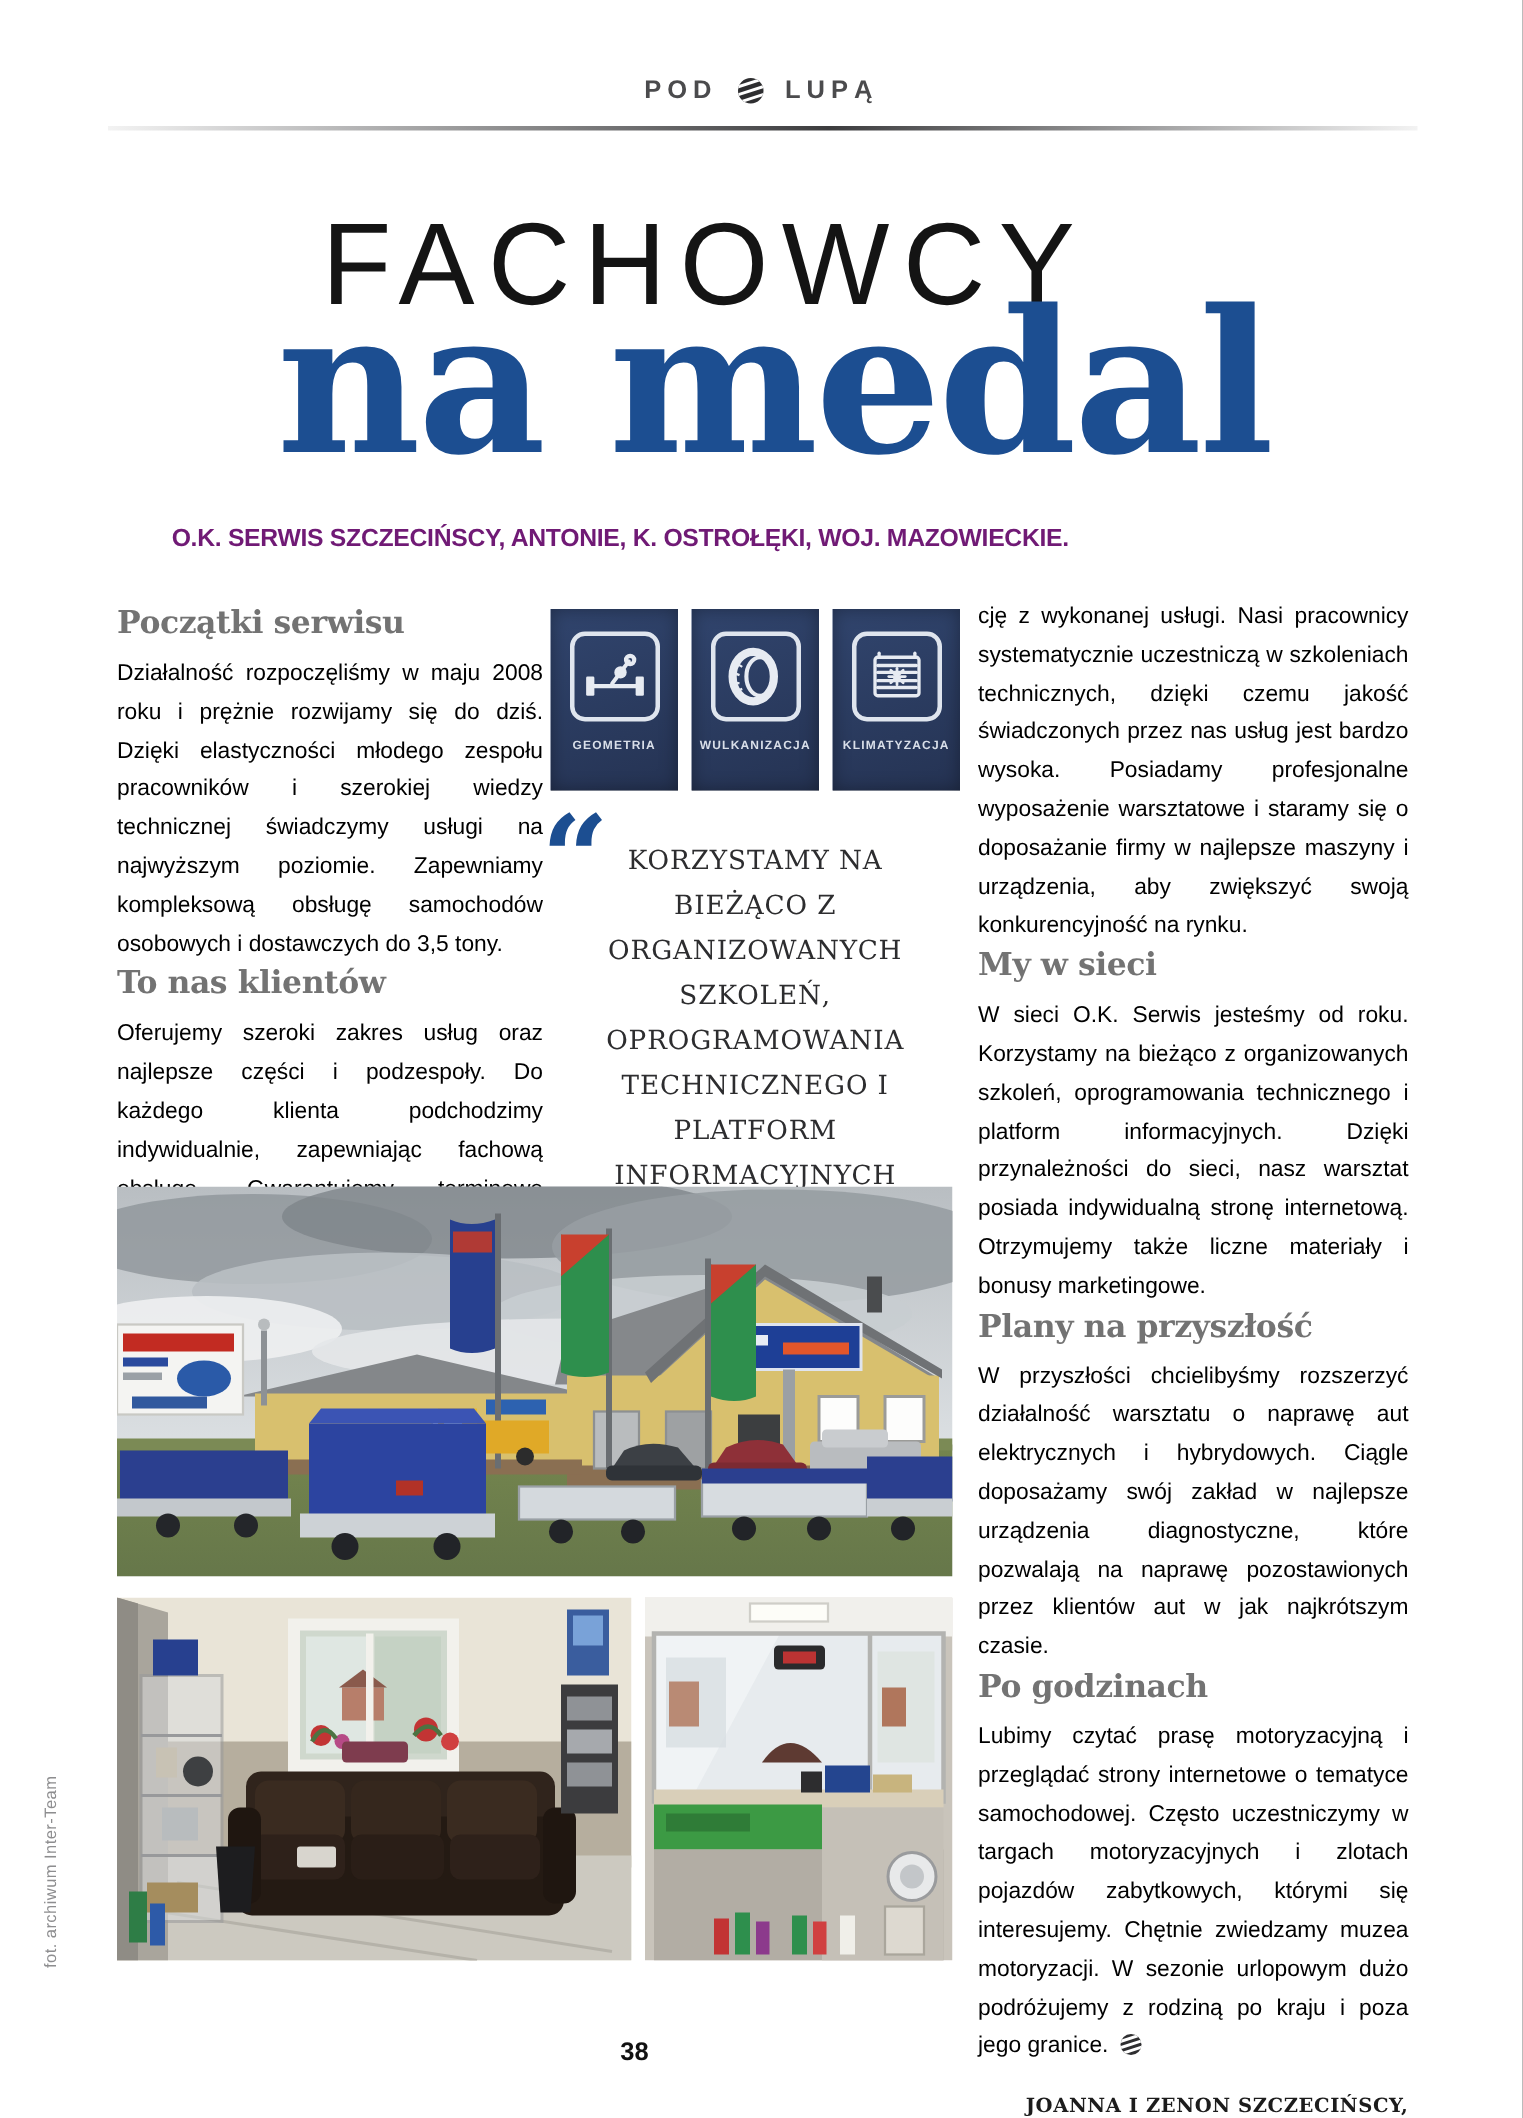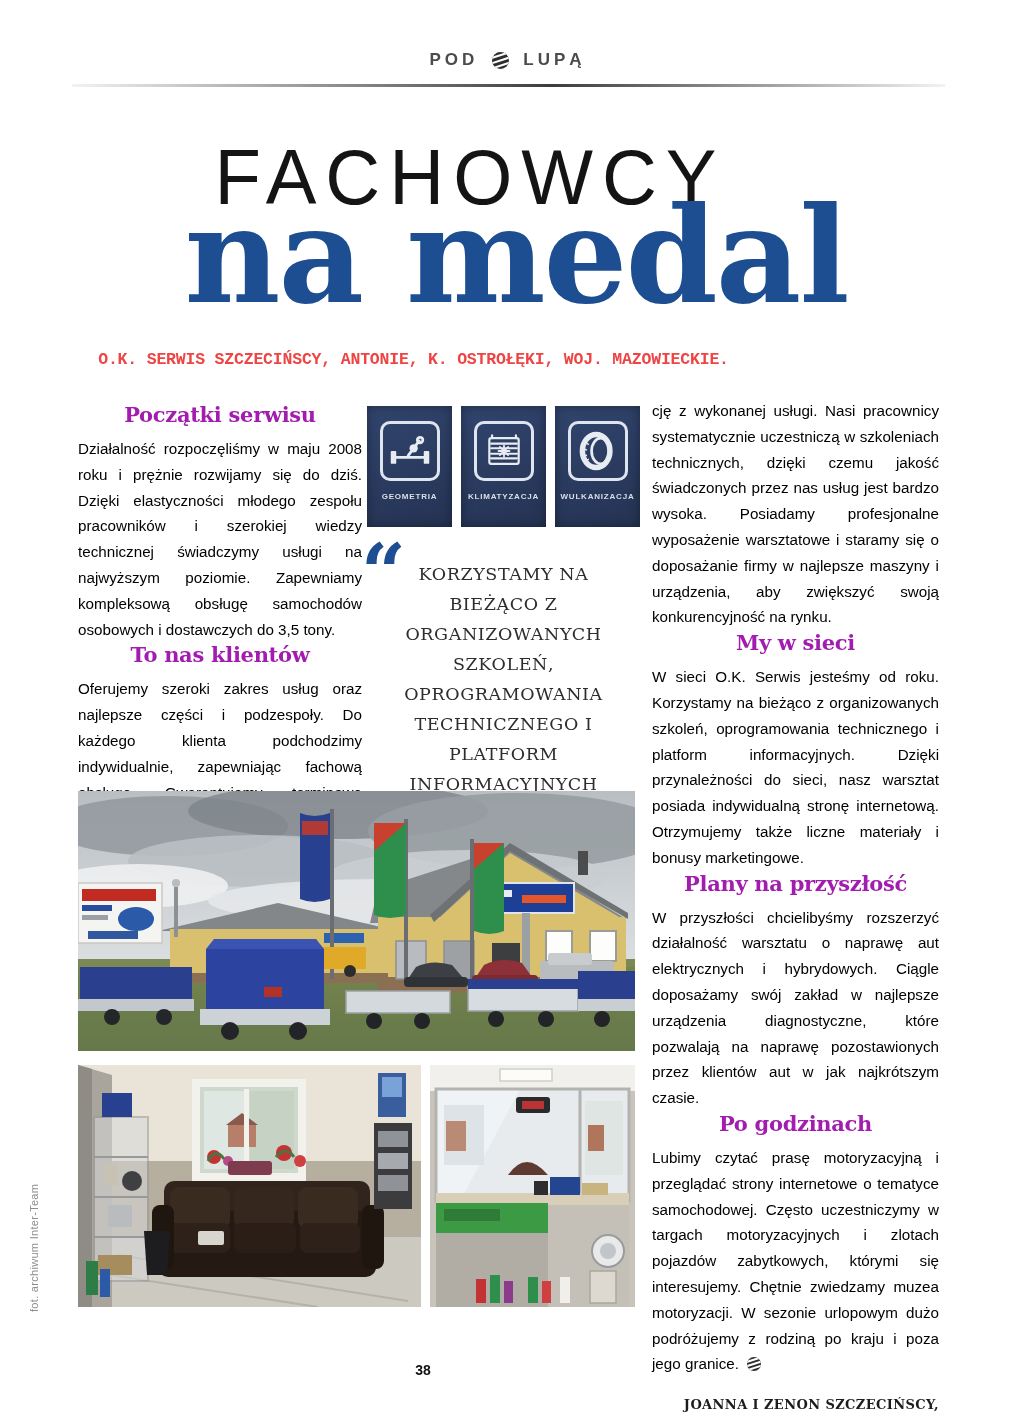--- a/index.html
+++ b/index.html
@@ -20,29 +20,29 @@
         background:linear-gradient(90deg,rgba(100,100,100,0.08),#3c3c3e 55%,rgba(100,100,100,0.08));}
 
   
   .title-thin{position:absolute;top:133px;left:0;width:940px;text-align:center;
               font-size:76px;font-weight:400;color:#141414;letter-spacing:9px;
               transform:scaleY(1.02);}
   .title-big{position:absolute;top:187px;left:0;width:960px;text-align:center;
              font-family:"DejaVu Serif","Liberation Serif",serif;font-weight:700;
              font-size:132px;line-height:1.05;color:#1c4e91;letter-spacing:-2px;padding-left:36px;}
   .subtitle{position:absolute;top:350px;left:0;width:827px;text-align:center;
-            font-weight:700;font-size:16.5px;color:#ef4444;letter-spacing:-0.2px;font-family:Liberation Mono, monospace;}
+            font-weight:700;font-size:16.5px;color:#701a75;letter-spacing:-0.2px;}
 
   
   .col{position:absolute;}
   .col-left{left:78px;top:402px;width:284px;}
   .col-mid{left:367px;top:406px;width:273px;}
   .col-right{left:652px;top:398px;width:287px;}
-  h3.sec{font-family:"DejaVu Serif","Liberation Serif",serif;font-weight:700;color:#a21caf;
-         font-size:21px;margin:0 0 9px 0;letter-spacing:-0.3px;text-align:center;}
+  h3.sec{font-family:"DejaVu Serif","Liberation Serif",serif;font-weight:700;color:#737373;
+         font-size:21px;margin:0 0 9px 0;letter-spacing:-0.3px;}
   .sec2{margin-top:22px;}
   p.body{font-size:15.2px;line-height:25.8px;color:#000000;text-align:justify;margin:0;}
 
   
   .tiles{display:flex;gap:9px;}
   .tile{width:88px;height:121px;background:linear-gradient(160deg,#31456e,#253353);
         box-shadow:inset 0 0 12px rgba(0,0,0,.35);}
   .tile-frame{width:54px;height:54px;border:3px solid #dfe5ee;border-radius:10px;
               margin:15px auto 11px auto;display:flex;align-items:center;justify-content:center;}
   .tile-label{color:#d9dfe9;font-size:8px;font-weight:700;letter-spacing:0.8px;text-align:center;}
@@ -62,21 +62,21 @@
   .photo-int1{left:78px;top:1065px;width:343px;height:242px;}
   .photo-int2{left:430px;top:1065px;width:205px;height:242px;}
   .photo svg{display:block;width:100%;height:100%;}
 
   .vcap{position:absolute;left:28px;top:1312px;transform:rotate(-90deg);transform-origin:0 0;
         font-size:11px;color:#8d8d8f;white-space:nowrap;letter-spacing:0.3px;}
 
   .credit{margin-top:18px;text-align:right;font-family:"DejaVu Serif","Liberation Serif",serif;
           font-weight:700;font-size:13px;line-height:19px;color:#1c1c1c;letter-spacing:0.4px;}
   .pageno{position:absolute;bottom:34px;left:0;width:846px;text-align:center;font-weight:700;
-          font-size:14px;color:#111;}
+          font-size:17px;color:#111;}
 </style>
 </head>
 <body>
 
 <div class="page">
 
   <div class="masthead">
     <span>POD</span>
     <span class="swirl"></span>
     <span>LUPĄ</span>
@@ -103,20 +103,37 @@
               <line x1="6" y1="31" x2="42" y2="31"></line>
               <rect x="3" y="24" width="6" height="14" fill="#e7ebf2" stroke="none" rx="1"></rect>
               <rect x="39" y="24" width="6" height="14" fill="#e7ebf2" stroke="none" rx="1"></rect>
               <line x1="22" y1="29" x2="34" y2="13"></line>
               <circle cx="28" cy="21" r="4.5" fill="#e7ebf2" stroke="none"></circle>
               <circle cx="35" cy="12" r="3"></circle>
             </g>
           </svg>
         </div>
         <div class="tile-label">GEOMETRIA</div>
+      </div>
+      <div class="tile">
+        <div class="tile-frame">
+          <svg viewBox="0 0 48 48" width="44" height="44">
+            <g fill="none" stroke="#e7ebf2">
+              <ellipse cx="22" cy="24" rx="15" ry="18" stroke-width="6"></ellipse>
+              <ellipse cx="27" cy="24" rx="10" ry="14" stroke-width="3"></ellipse>
+              <g stroke-width="1.6">
+                <line x1="9" y1="14" x2="14" y2="17"></line>
+                  <line x1="7" y1="21" x2="12" y2="23"></line>
+                <line x1="7" y1="28" x2="12" y2="29"></line>
+                  <line x1="9" y1="35" x2="14" y2="33"></line>
+              </g>
+            </g>
+          </svg>
+        </div>
+        <div class="tile-label">WULKANIZACJA</div>
       </div>
       <div class="tile">
         <div class="tile-frame">
           <svg viewBox="0 0 48 48" width="44" height="44">
             <g fill="none" stroke="#e7ebf2" stroke-width="2.4" stroke-linecap="round">
               <rect x="8" y="10" width="32" height="28" rx="2"></rect>
               <line x1="10" y1="16" x2="38" y2="16"></line>
                 <line x1="10" y1="21" x2="38" y2="21"></line>
               <line x1="10" y1="27" x2="38" y2="27"></line>
                 <line x1="10" y1="32" x2="38" y2="32"></line>
@@ -126,37 +143,20 @@
                 <line x1="24" y1="18" x2="24" y2="30"></line>
                   <line x1="18" y1="24" x2="30" y2="24"></line>
                 <line x1="19.5" y1="19.5" x2="28.5" y2="28.5"></line>
                   <line x1="28.5" y1="19.5" x2="19.5" y2="28.5"></line>
               </g>
             </g>
           </svg>
         </div>
         <div class="tile-label">KLIMATYZACJA</div>
       </div>
-      <div class="tile">
-        <div class="tile-frame">
-          <svg viewBox="0 0 48 48" width="44" height="44">
-            <g fill="none" stroke="#e7ebf2">
-              <ellipse cx="22" cy="24" rx="15" ry="18" stroke-width="6"></ellipse>
-              <ellipse cx="27" cy="24" rx="10" ry="14" stroke-width="3"></ellipse>
-              <g stroke-width="1.6">
-                <line x1="9" y1="14" x2="14" y2="17"></line>
-                  <line x1="7" y1="21" x2="12" y2="23"></line>
-                <line x1="7" y1="28" x2="12" y2="29"></line>
-                  <line x1="9" y1="35" x2="14" y2="33"></line>
-              </g>
-            </g>
-          </svg>
-        </div>
-        <div class="tile-label">WULKANIZACJA</div>
-      </div>
     </div>
 
     <div class="quote">
       <span class="qmark q-open">“</span>
       <span>KORZYSTAMY NA BIEŻĄCO Z ORGANIZOWANYCH SZKOLEŃ, OPROGRAMOWANIA TECHNICZNEGO I PLATFORM INFORMACYJNYCH</span>
       <span class="qmark q-close">”</span>
     </div>
   </div>
 
   <div class="col col-right">

